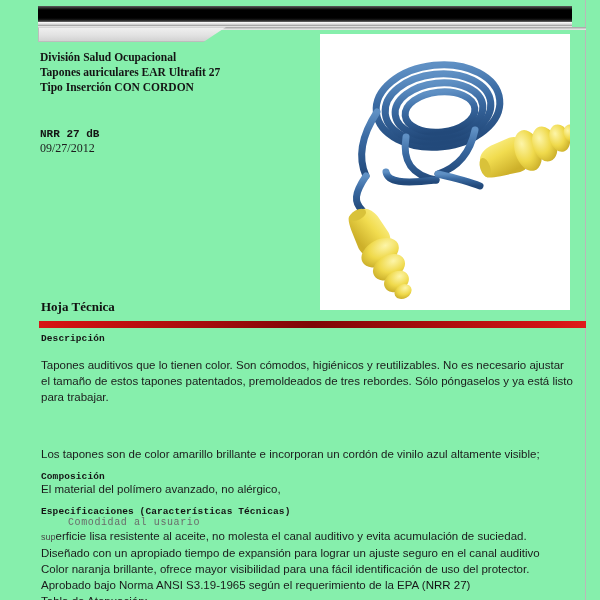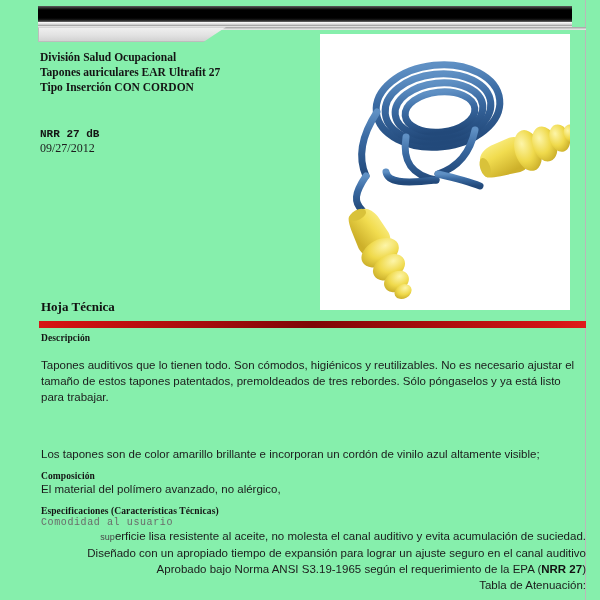--- a/index.html
+++ b/index.html
@@ -145,60 +145,61 @@
     width: 547px;
     height: 7px;
     background: linear-gradient(to right,
         #d71616 0%, #cf1111 6%, #a60d0d 30%, #7e0606 50%,
         #a90d0d 72%, #d31515 94%, #e01b1b 100%);
   }
 
   
   .sub-head {
     position: absolute;
-    font-family: Liberation Serif, serif;
+    font-family: Liberation Mono, monospace;
     font-weight: bold;
     font-size: 9.5px;
     color: #141414;
     letter-spacing: .1px;
   }
   .body-par {
     position: absolute;
     font-family: "Liberation Sans", sans-serif;
     font-size: 11.5px;
     color: #1b1b1b;
     line-height: 16px;
   }
   .mono-line {
     position: absolute;
     font-family: "Liberation Mono", monospace;
     font-size: 10px;
     color: #6a6a6a;
     letter-spacing: .6px;
+    margin-left: 27px;
   }
 
   #p-descripcion-head { left: 41px; top: 333px; }
   #p-descripcion {
     left: 41px; top: 357px; width: 535px;
   }
   #p-color {
     left: 41px; top: 418px; width: 535px; margin-top: 28px;
   }
   #p-composicion-head { left: 41px; top: 471px; }
   #p-composicion { left: 41px; top: 481px; width: 535px; }
   #p-especificaciones-head { left: 41px; top: 506px; }
   #p-comodidad { left: 41px; top: 517px; }
   #spec-lines { left: 41px; top: 528px; width: 545px; }
 
-  .spec-line { white-space: nowrap; text-align: right; }
+  .spec-line { white-space: nowrap; }
   .small-prefix {
     font-size: 9px;
     color: #4a4a4a;
   }
-  b.inline-strong { font-weight: bold; color: #111111; }
+  b.inline-strong { font-weight: normal; color: #111111; }
 </style>
 </head>
 <body>
 
 <div id="page">
 
   <div id="page-right-edge"></div>
 
   <div id="banner">
     <div id="banner-black"></div>
@@ -272,38 +273,41 @@
         <ellipse cx="91" cy="11" rx="7" ry="9" fill="url(#plugR)"></ellipse>
         <ellipse cx="2" cy="15" rx="5" ry="9" fill="#d9c23a"></ellipse>
       </g>
     </svg>
   </div>
 
   <div id="hoja-tecnica">Hoja Técnica</div>
   <div id="red-rule"></div>
 
   <div id="p-descripcion-head" class="sub-head">Descripción</div>
-  <div id="p-descripcion" class="body-par">Tapones auditivos que lo tienen todo. Son cómodos, higiénicos y reutilizables. No es necesario ajustar el tamaño de estos tapones patentados, premoldeados de tres rebordes. Sólo póngaselos y ya está listo para trabajar.</div>
+  <div id="p-descripcion" class="body-par">Tapones auditivos que lo tienen color. Son cómodos, higiénicos y reutilizables. No es necesario ajustar el tamaño de estos tapones patentados, premoldeados de tres rebordes. Sólo póngaselos y ya está listo para trabajar.</div>
 
   <div id="p-color" class="body-par">Los tapones son de color amarillo brillante  e incorporan un cordón de vinilo azul altamente visible;</div>
 
   <div id="p-composicion-head" class="sub-head">Composición</div>
   <div id="p-composicion" class="body-par">El material del polímero avanzado, no alérgico,</div>
 
   <div id="p-especificaciones-head" class="sub-head">Especificaciones (Características Técnicas)</div>
   <div id="p-comodidad" class="mono-line">Comodidad al usuario</div>
 
   <div id="spec-lines" class="body-par">
     <div class="spec-line">
       <span class="small-prefix">sup</span><span>erficie lisa resistente al aceite, no molesta el canal auditivo y evita acumulación de suciedad.</span>
     </div>
     <div class="spec-line">
       <span>Diseñado con un apropiado tiempo de expansión para lograr un ajuste seguro en el canal auditivo</span>
     </div>
     <div class="spec-line">
+      <span>Color naranja brillante, ofrece mayor visibilidad para una fácil identificación de uso del protector.</span>
+    </div>
+    <div class="spec-line">
       <span>Aprobado bajo Norma ANSI S3.19-1965 según el requerimiento de la EPA (</span><b class="inline-strong">NRR 27</b><span>)</span>
     </div>
     <div class="spec-line">
       <span>Tabla de Atenuación:</span>
     </div>
   </div>
 
 </div>
 
 </body></html>

